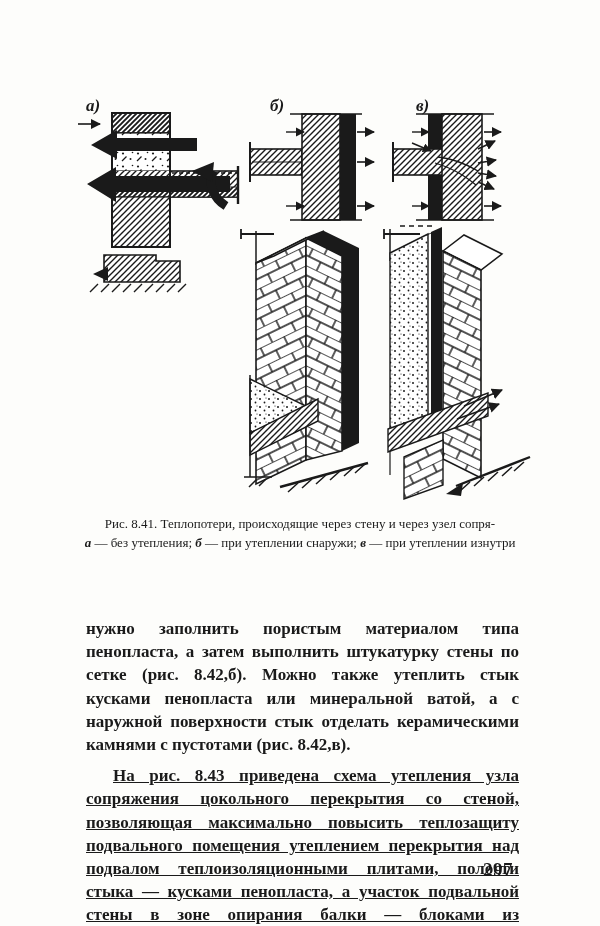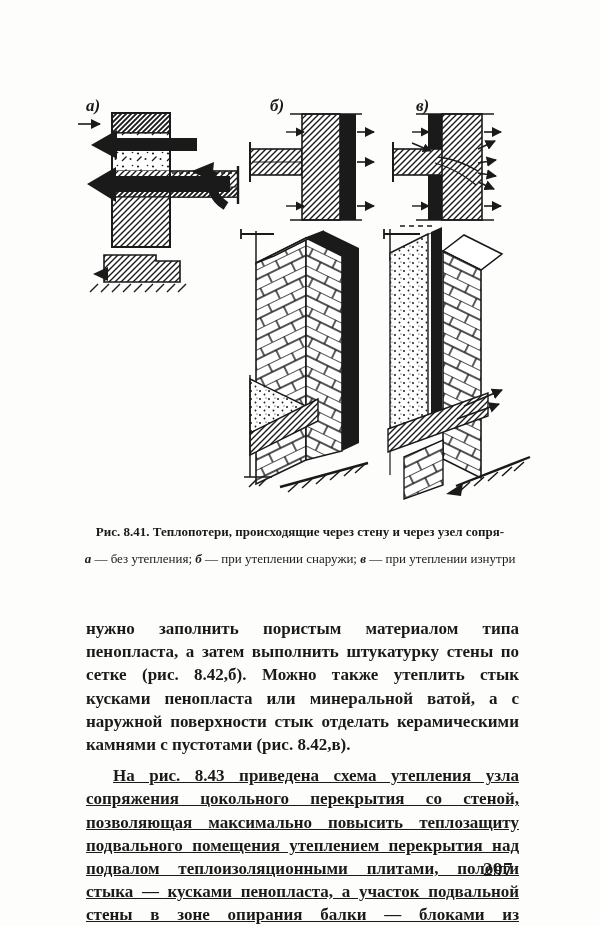--- a/index.html
+++ b/index.html
@@ -4,22 +4,22 @@
 <style>
   html,body { margin:0; padding:0; }
   .page {
     position:relative; width:600px; height:926px;
     background:#fdfdfb; color:#1a1a1a;
     font-family:"Liberation Serif", serif;
     overflow:hidden;
   }
   .figure-svg { position:absolute; left:60px; top:85px; width:480px; height:420px; }
   .caption { position:absolute; top:516px; left:65px; width:470px; text-align:center; }
-  .caption-title { font-weight:bold; font-size:13px; line-height:15px;margin-top:8px; }
-  .caption-legend { font-size:13px; line-height:15px; margin:12px auto 0 auto; max-width:432px; }
+  .caption-title { font-weight:normal; font-size:13px; line-height:15px; }
+  .caption-legend { font-size:13px; line-height:15px; margin:4px auto 0 auto; max-width:432px; }
   .legend-key { font-style:italic; font-weight:bold; }
   .body-text {
     position:absolute; top:609px; left:78px; width:449px;
     font-size:17px; line-height:23.2px; font-weight:bold;
     text-align:justify;
   }
   .body-text p { margin:8px; }
   .body-text p.indent { text-indent:27px;text-decoration:underline; }
   .page-number {
     position:absolute; top:859px; right:87px;

